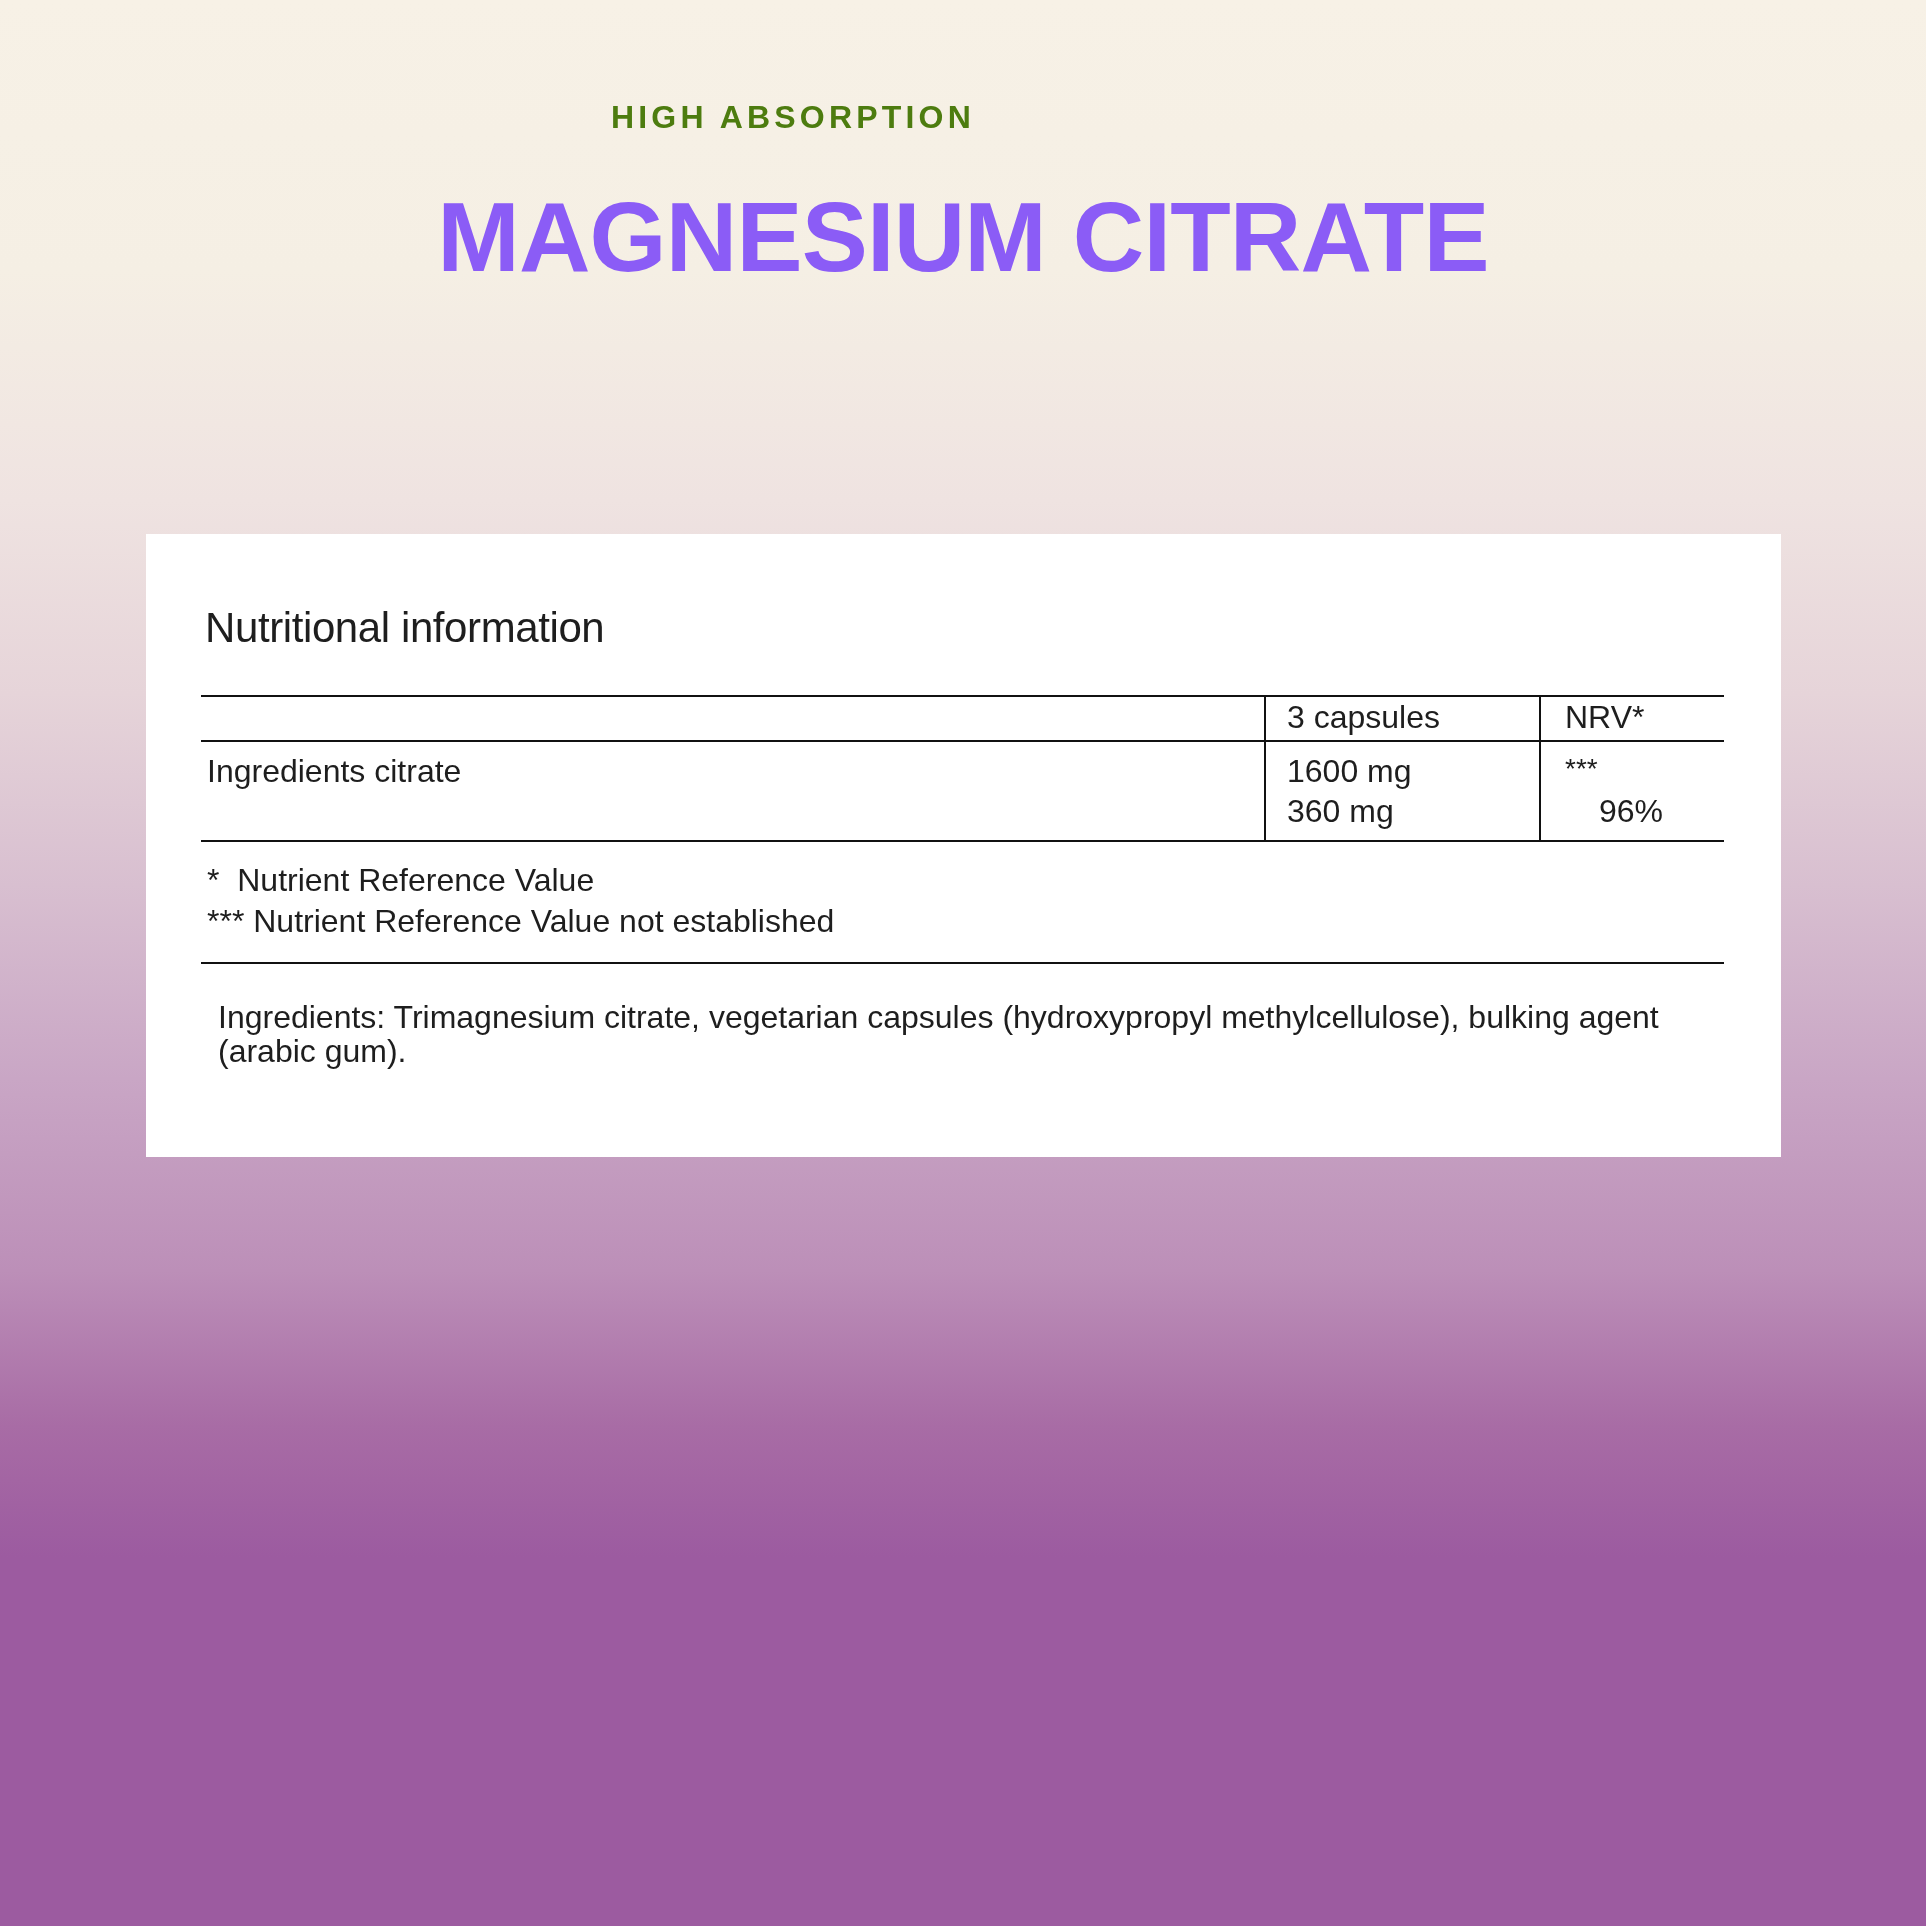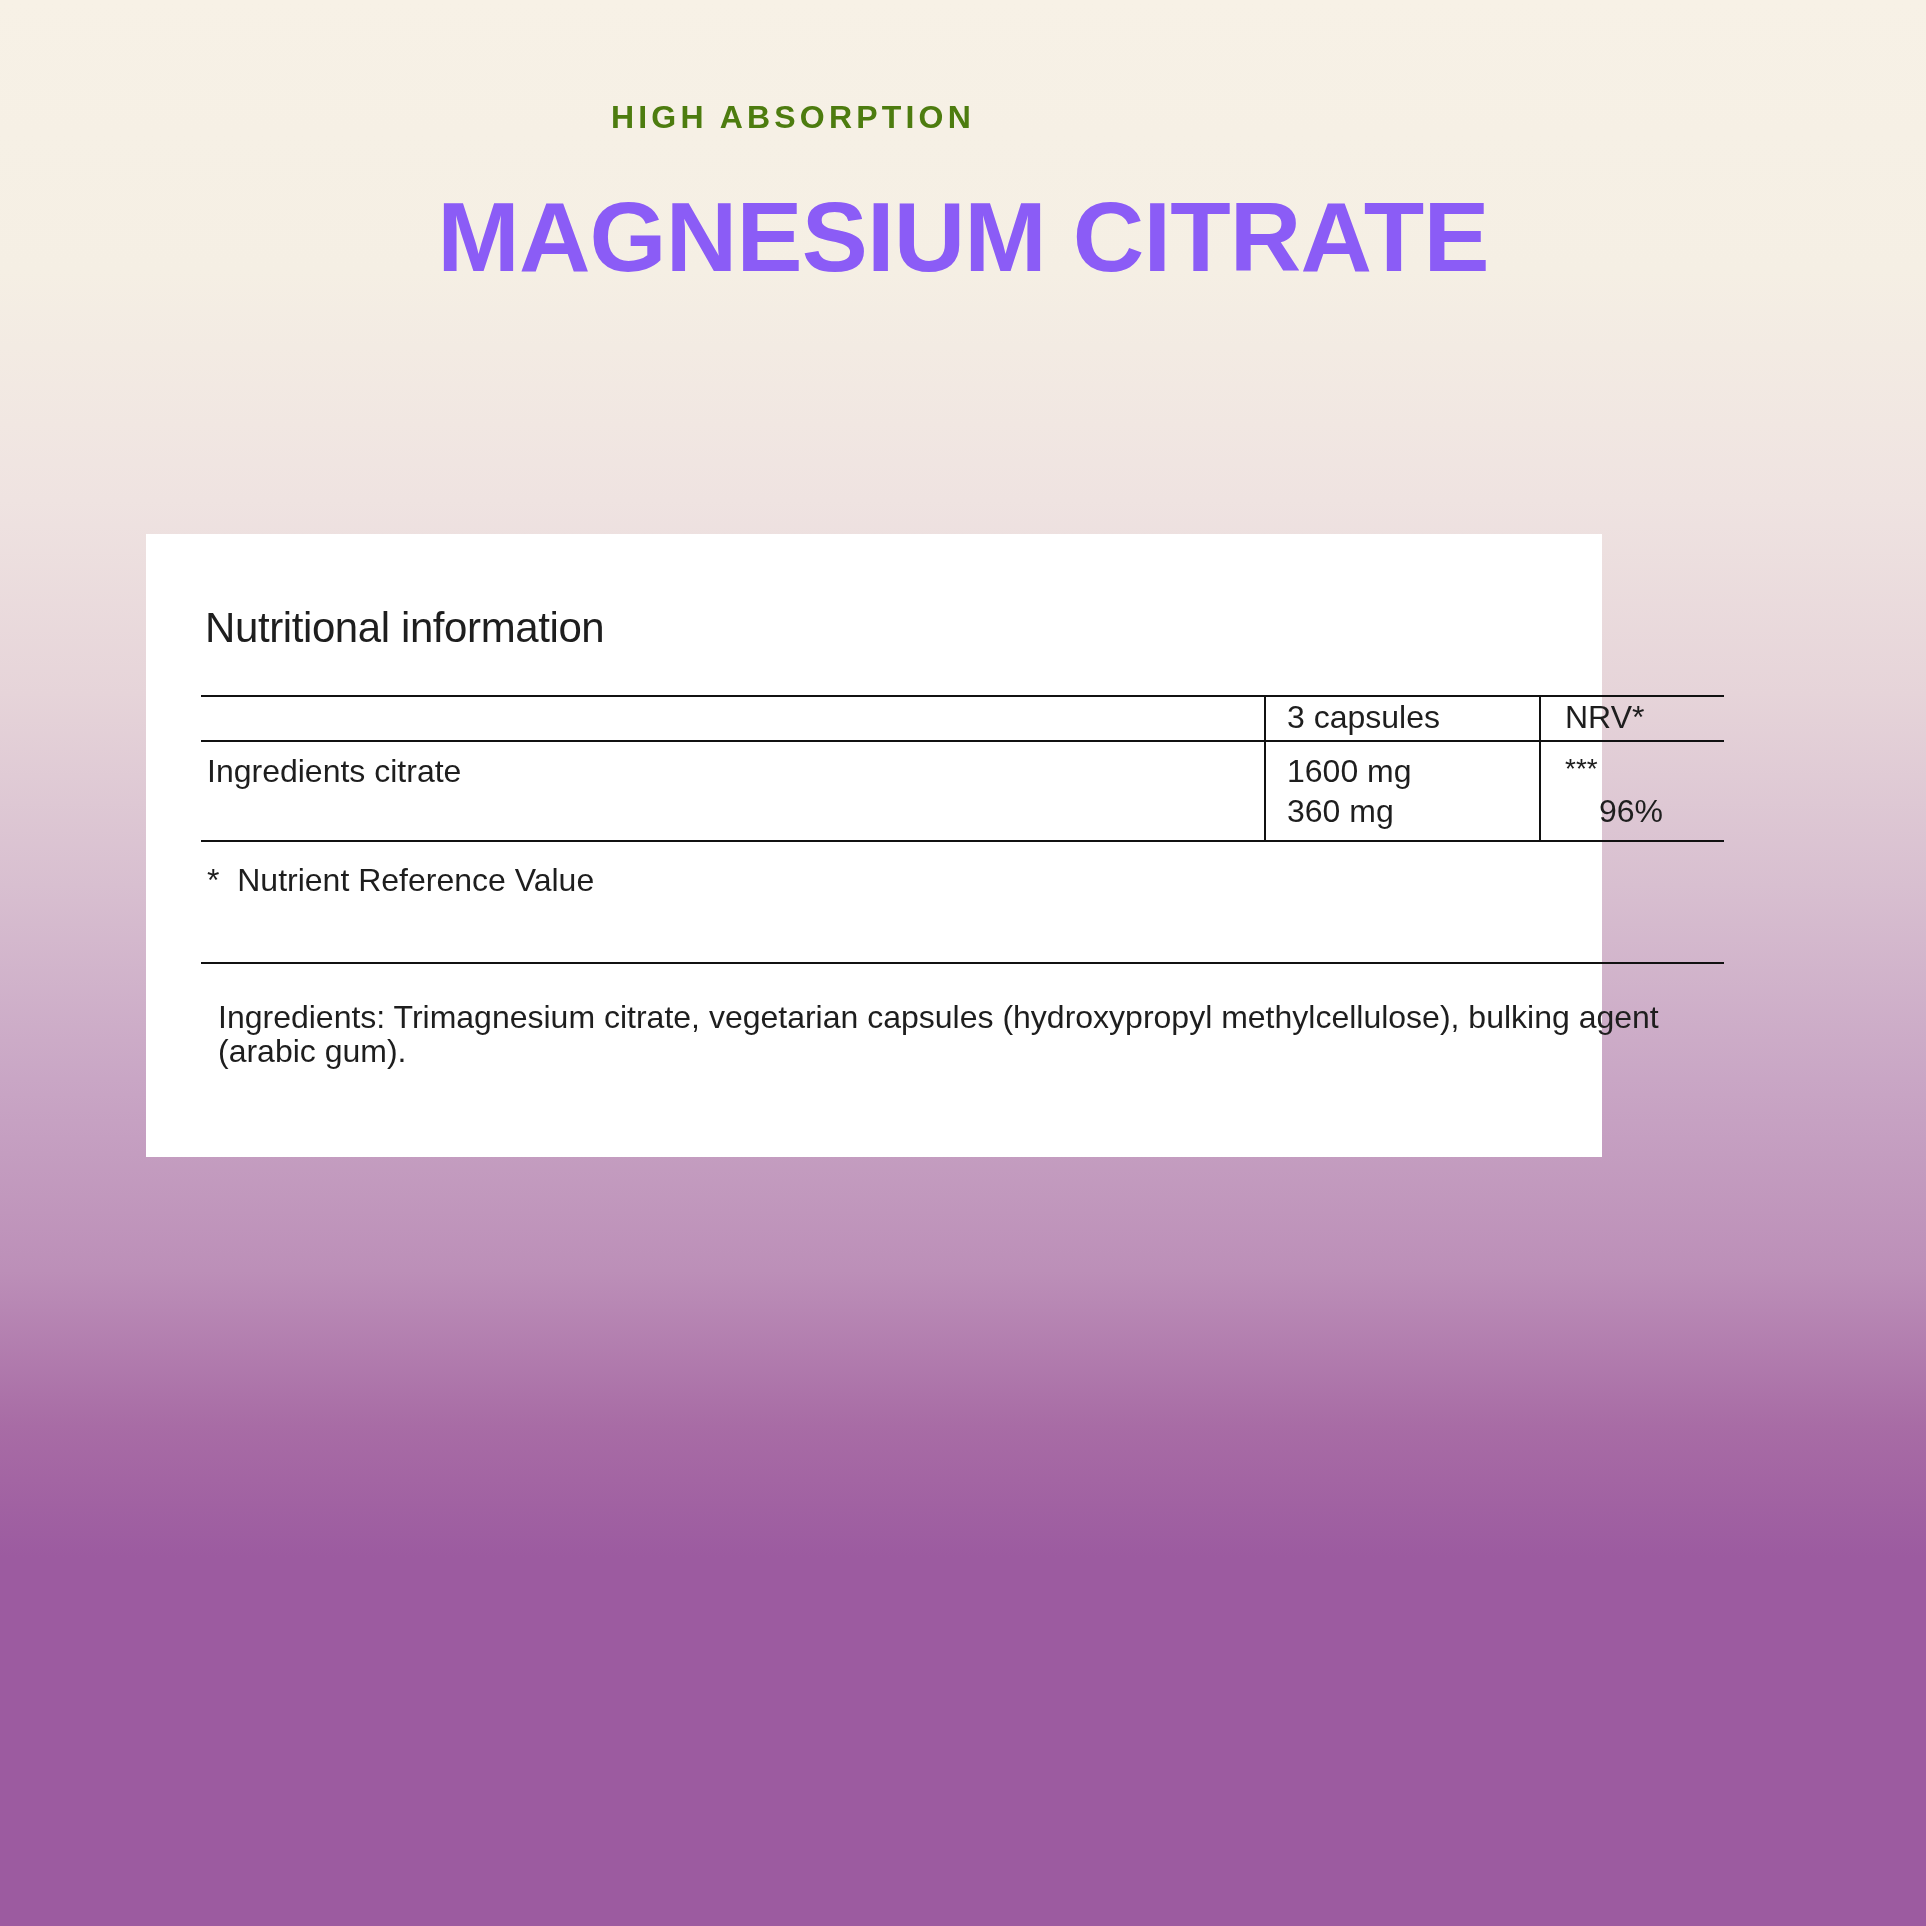--- a/index.html
+++ b/index.html
@@ -17,21 +17,21 @@
     left: 0; width: 1586px; top: 99px; text-align: center;
     font-size: 32px; line-height: 37px; letter-spacing: 4.2px;
     color: #4d7c0f; margin: 0; font-weight: bold;
   }
   .title {
     left: 0; width: 1926px; top: 183px; text-align: center;
     font-size: 99px; line-height: 108px; font-weight: bold;
     color: #8b5cf6; margin: 0; letter-spacing: -0.8px;
   }
   .card {
-    left: 146px; top: 534px; width: 1456px; height: 623px;
+    left: 146px; top: 534px; width: 1635px; height: 623px;
     background: #ffffff;
   }
   .card-heading {
     left: 59px; top: 71px; font-size: 42px; line-height: 46px; margin: 0; font-weight: normal;
     letter-spacing: -0.4px;
   }
   .card-sub {
     left: 59px; top: 116px; font-size: 32px; line-height: 37px; letter-spacing: -1.1px;
   }
   .hline { height: 2.3px; background: #111; }
@@ -64,18 +64,19 @@
   <div class="abs cell" style="left:1419px; top:165px;">NRV*</div>
 
   <div class="abs cell" style="left:61px; top:219px;">Ingredients citrate</div>
   <div class="abs cell" style="left:1141px; top:219px;">1600 mg</div>
   <div class="abs cell stars" style="left:1419px; top:216px;">***</div>
 
   <div class="abs cell" style="left:1141px; top:259px;">360 mg</div>
   <div class="abs cell" style="left:1419px; top:259px;margin-left:34px;">96%</div>
 
   <div class="abs cell" style="left:61px; top:328px; white-space:pre;">*  Nutrient Reference Value</div>
+  <div class="abs cell" style="left:61px; top:369px;">*** Nutrient Reference Value not established</div>
 
   <div class="abs hline" style="left:55px; top:428px; width:1523px;"></div>
 
   <p class="abs ingredients">Ingredients: Trimagnesium citrate, vegetarian capsules (hydroxypropyl methylcellulose), bulking agent (arabic gum).</p>
 </div>
 
 
 </body></html>

